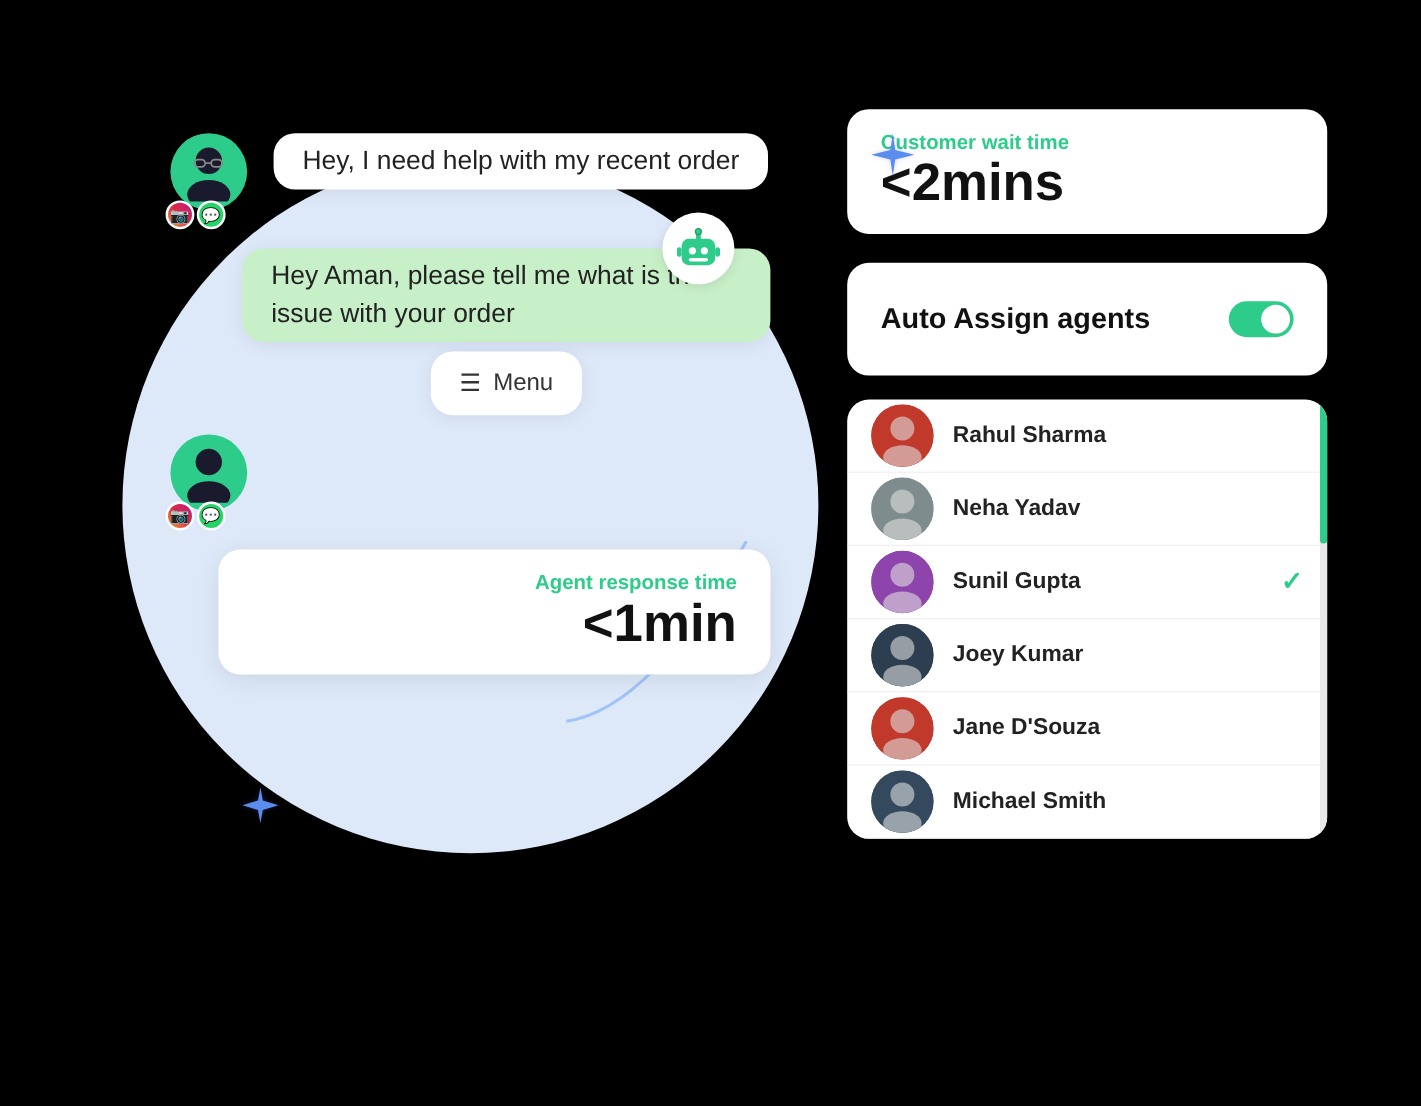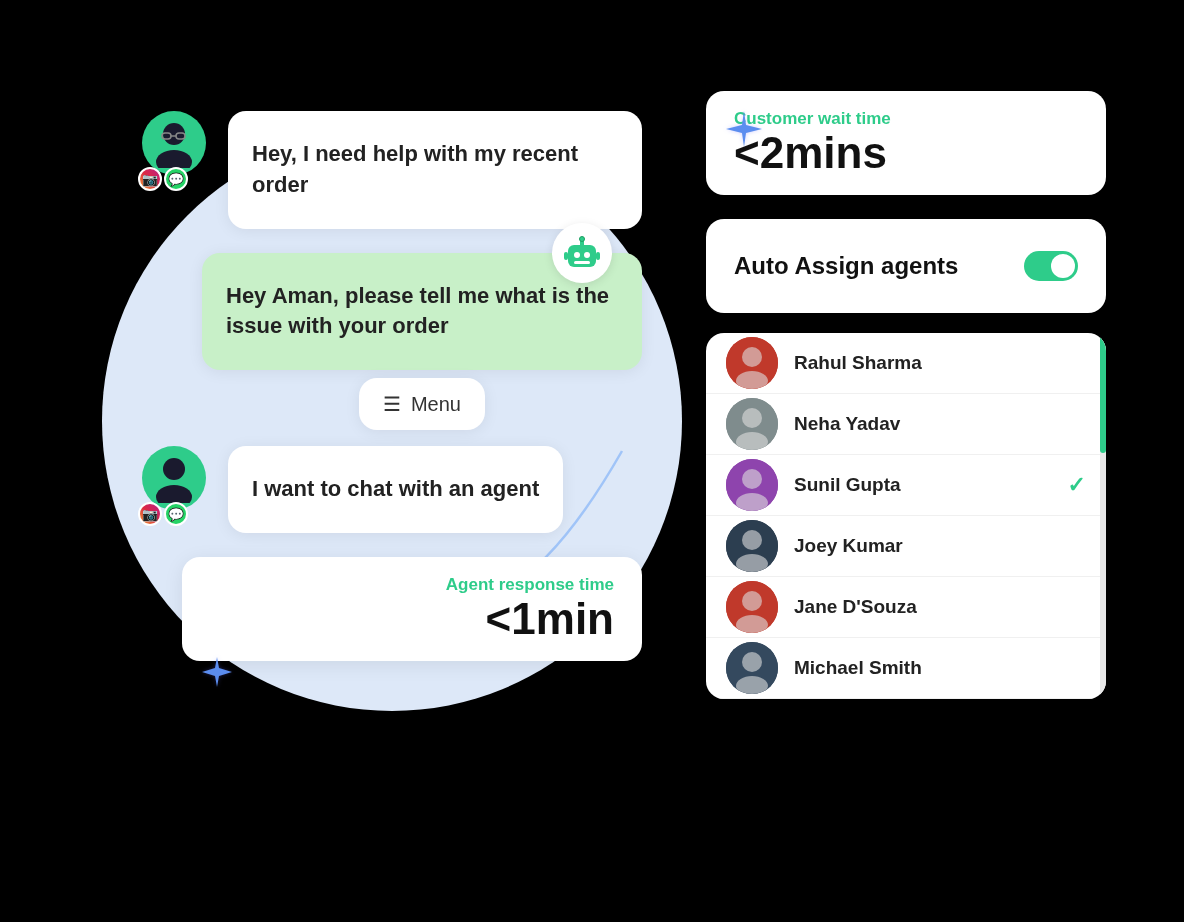--- a/index.html
+++ b/index.html
@@ -34,23 +34,23 @@
       position: absolute;
       left: 100px;
       top: 80px;
       width: 500px;
       z-index: 2;
     }
     
     .bubble {
       background: #fff;
       border-radius: 18px;
-      padding: 28px 24px;
+      padding: 8px 24px;
       font-size: 22px;
-      font-weight: 700;
+      font-weight: 400;
       color: #222;
       box-shadow: 0 2px 16px rgba(0,0,0,0.07);
       line-height: 1.4;
     }
     .bubble-green {
       background: #c8f0c8;
     }
     
     .chat-row {
       display: flex;
@@ -343,23 +343,20 @@
           <svg class="person-icon" viewBox="0 0 50 50">
             <circle cx="25" cy="16" r="11" fill="#1a1a2e"></circle>
             <ellipse cx="25" cy="44" rx="18" ry="12" fill="#1a1a2e"></ellipse>
           </svg>
         </div>
         <div class="social-icons">
           <div class="social-icon instagram">📷</div>
           <div class="social-icon whatsapp">💬</div>
         </div>
       </div>
-      <div class="bubble">
-        <span>I want to chat with an agent</span>
-      </div>
     </div>
 
     <div class="stat-card" style="margin-top: 20px; margin-left: 40px; text-align: right;">
       <div class="stat-label">Agent response time</div>
       <div class="stat-value">&lt;1min</div>
     </div>
   </div>
 
   <div class="right-panel">
 

